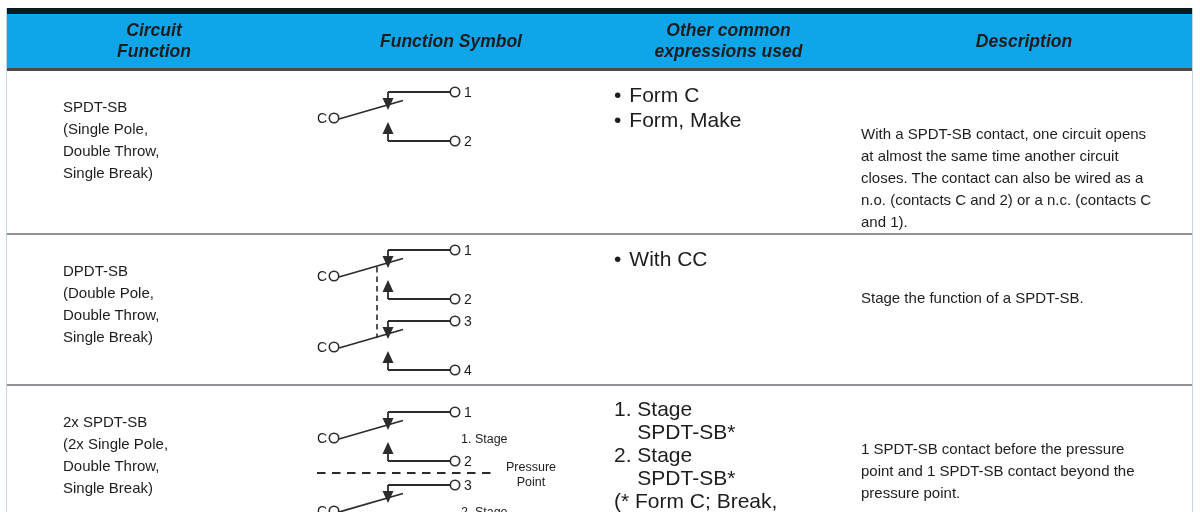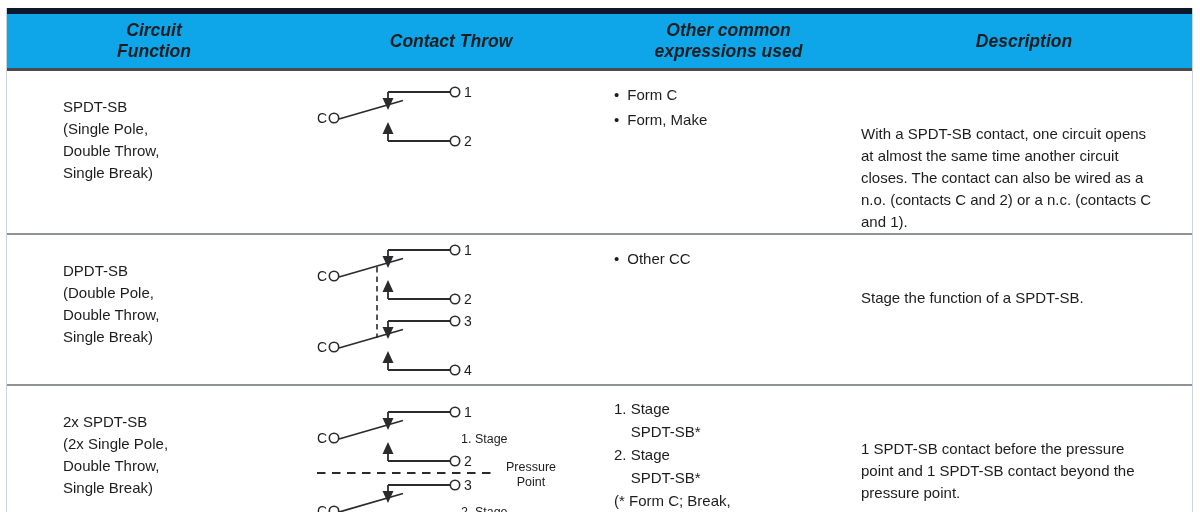--- a/index.html
+++ b/index.html
@@ -20,21 +20,21 @@
   .trow + .trow { border-top:2px solid #8f9296; }
   .r1 { min-height:131px; }
   .r2 { min-height:144px; }
   .r3 { min-height:164px; }
 
   .td { box-sizing:border-box; }
   .funccell { padding:25px 10px 0 56px; font-size:15px; line-height:22px; white-space:pre-line; }
   .symcell  { padding-top:14px; padding-left:16px; }
   .r2 .symcell { padding-top:8px; }
   .r3 .symcell { padding-top:19px; }
-  .exprcell { padding:11px 8px 0 13px; font-size:15px; line-height:25px; }
+  .exprcell { padding:11px 8px 0 13px; font-size:21px; line-height:25px; }
   .exprline::before { content:"•"; margin-right:8px; }
   .exprpre { white-space:pre-wrap; line-height:23px; }
   .desccell { padding:12px 36px 0 5px; font-size:15px; line-height:22px;margin-top:40px; }
 
   
   .sline { stroke:#2b2b2e; stroke-width:1.8; fill:none; stroke-linecap:butt; }
   .scirc { stroke:#2b2b2e; stroke-width:1.6; fill:#ffffff; }
   .sfill { fill:#2b2b2e; stroke:none; }
   .sdashv { stroke:#2b2b2e; stroke-width:1.6; fill:none; stroke-dasharray:5.5 4; }
   .sdashh { stroke:#2b2b2e; stroke-width:1.8; fill:none; stroke-dasharray:8.5 6.5; }
@@ -42,21 +42,21 @@
   .sstage { font-family:"Liberation Sans", sans-serif; font-size:12.5px; fill:#1d1d1f; }
 </style>
 </head>
 <body>
 
 <div class="page">
   <div class="table">
 
     <div class="thead">
       <div class="th hc1">Circuit Function</div>
-      <div class="th hc2">Contact Throw</div>
+      <div class="th hc2">Function Symbol</div>
       <div class="th hc3">Other common expressions used</div>
       <div class="th hc4">Description</div>
     </div>
 
     <div class="trow r1">
       <div class="td funccell">SPDT-SB
 (Single Pole,
 Double Throw,
 Single Break)</div>
       <div class="td symcell">
@@ -119,21 +119,21 @@
           <circle class="scirc" cx="138" cy="127" r="4.7"></circle>
           <text class="stext" x="0" y="38">C</text>
           <text class="stext" x="147" y="12">1</text>
           <text class="stext" x="147" y="61">2</text>
           <text class="stext" x="0" y="109">C</text>
           <text class="stext" x="147" y="83">3</text>
           <text class="stext" x="147" y="132">4</text>
         </svg>
       </div>
       <div class="td exprcell">
-        <div class="exprline">Other CC</div>
+        <div class="exprline">With CC</div>
       </div>
       <div class="td desccell">Stage the function of a SPDT-SB.</div>
     </div>
 
     <div class="trow r3">
       <div class="td funccell">2x SPDT-SB
 (2x Single Pole,
 Double Throw,
 Single Break)</div>
       <div class="td symcell">

